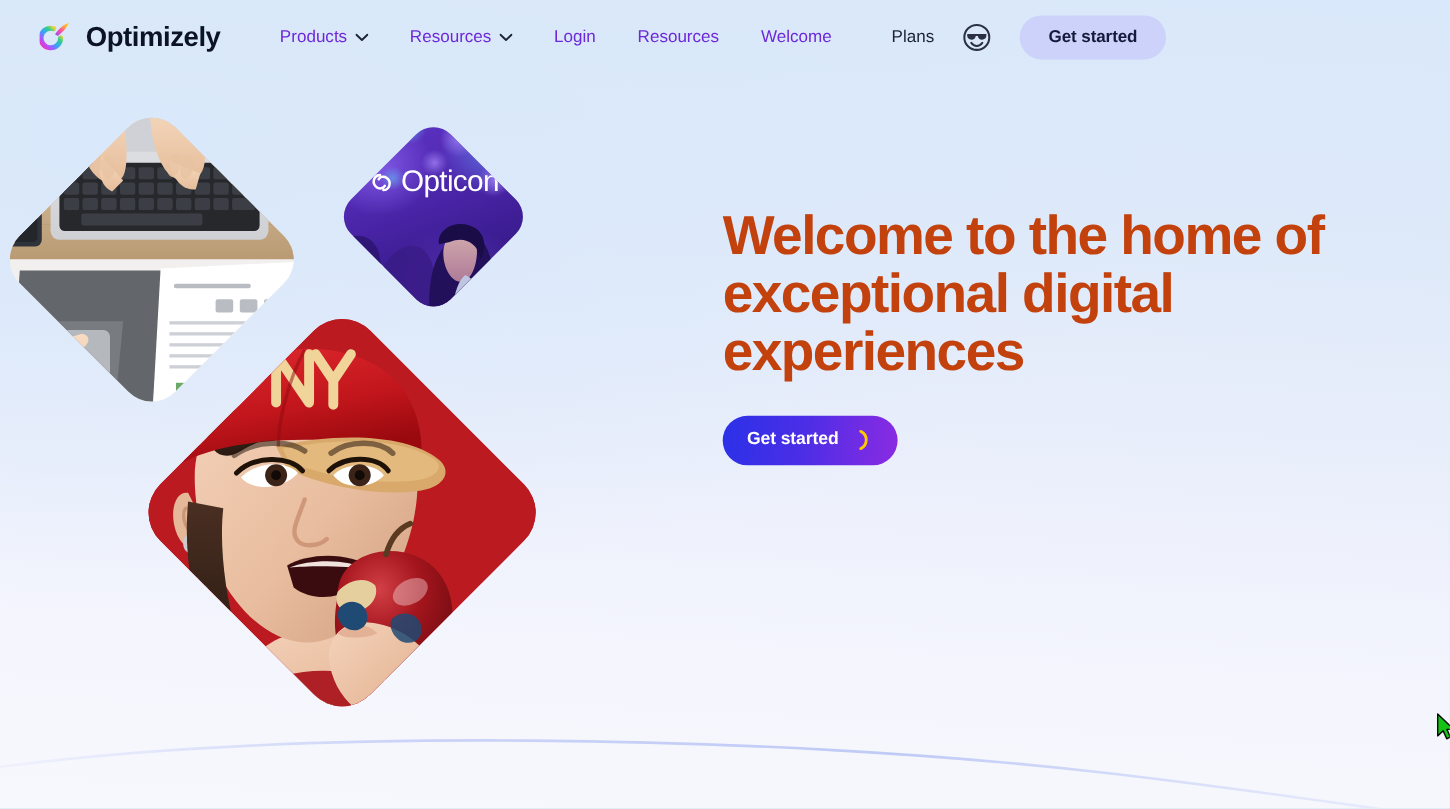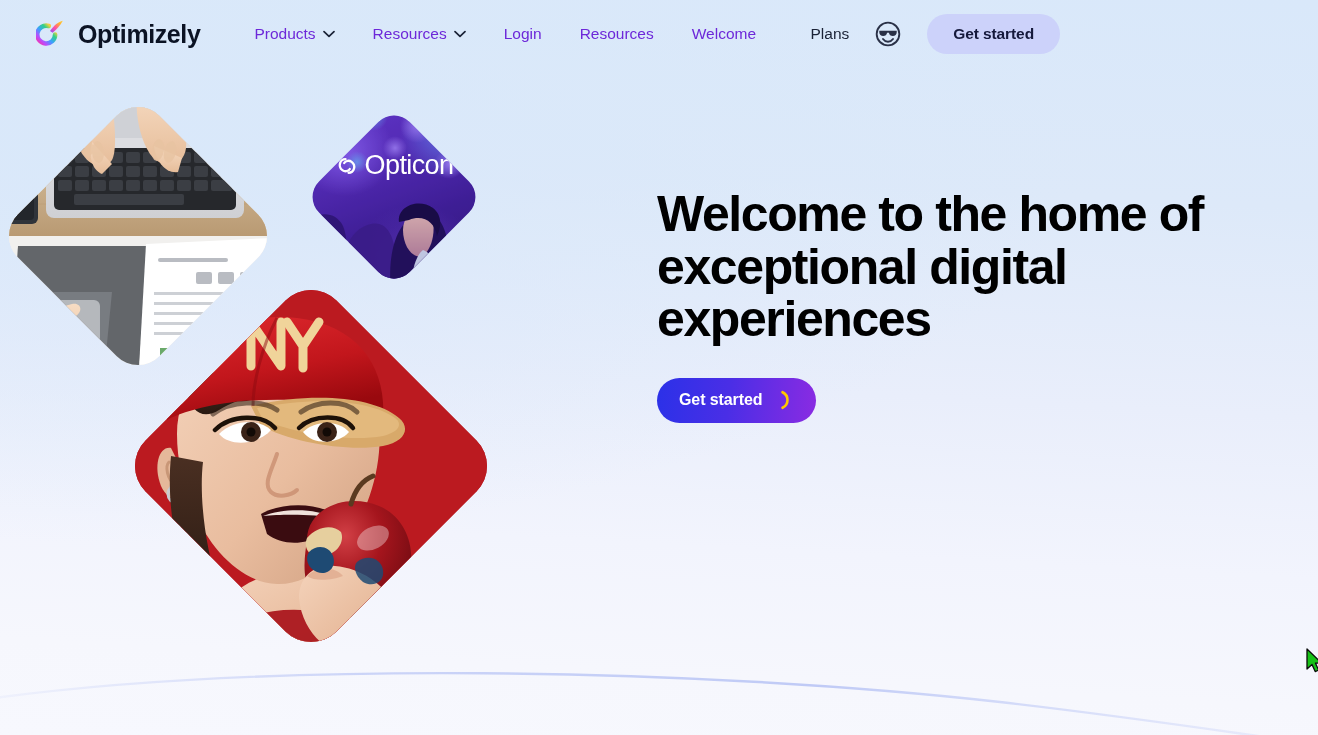--- a/index.html
+++ b/index.html
@@ -216,21 +216,21 @@
     left: 657px;
     top: 188px;
     width: 590px;
     z-index: 20;
   }
   .hero-title {
     font-size: 50px;
     line-height: 1.05;
     font-weight: 700;
     letter-spacing: -1.4px;
-    color: #000000;
+    color: #c2410c;
     margin-bottom: 32px;
     max-width: 560px;
   }
   .hero-sub {
     font-size: 16px;
     line-height: 1.5;
     color: #2c3445;
     max-width: 575px;
     margin-bottom: 38px;
     letter-spacing: -0.05px;

